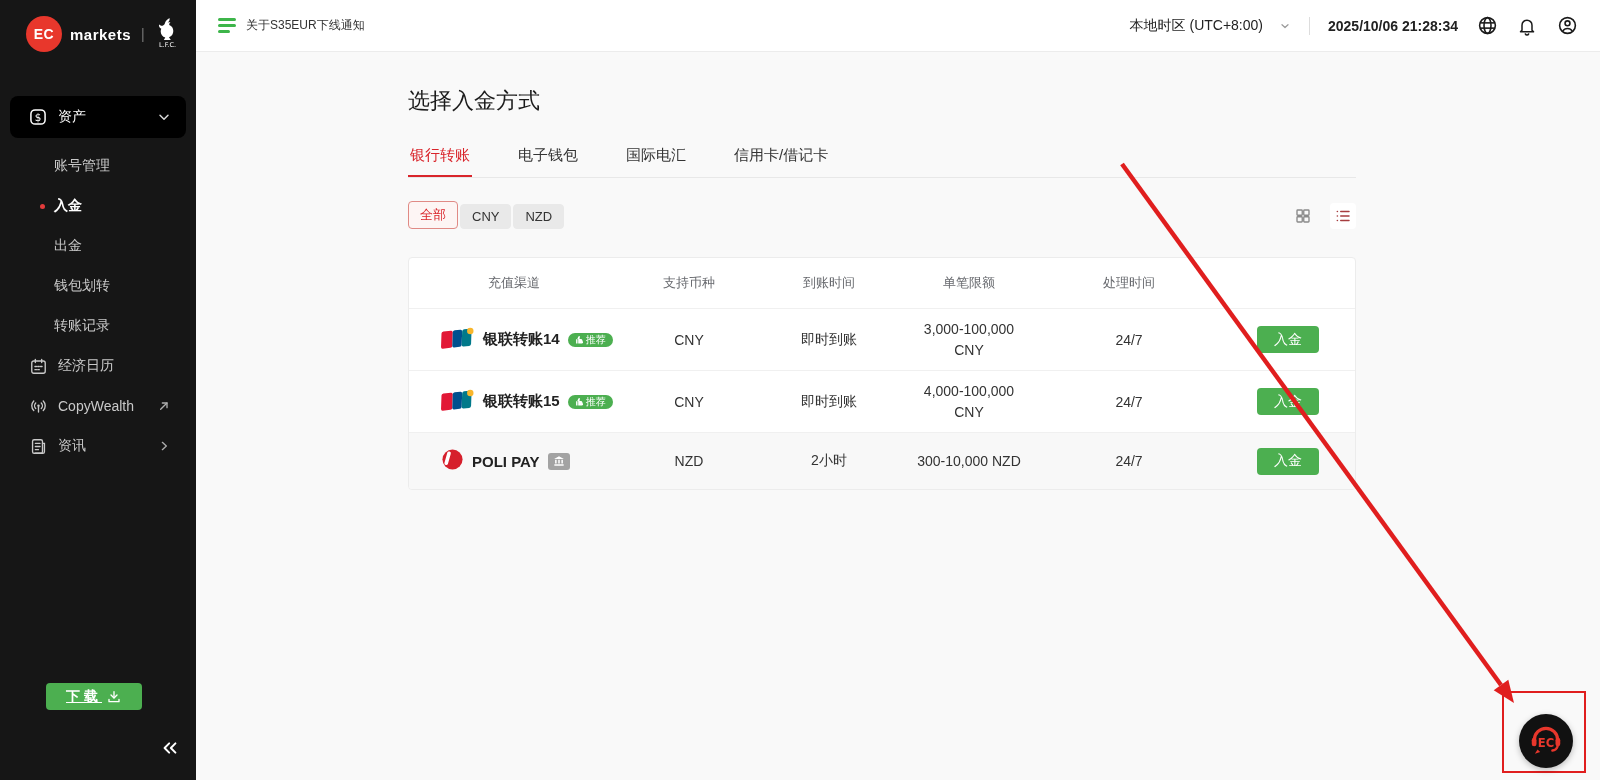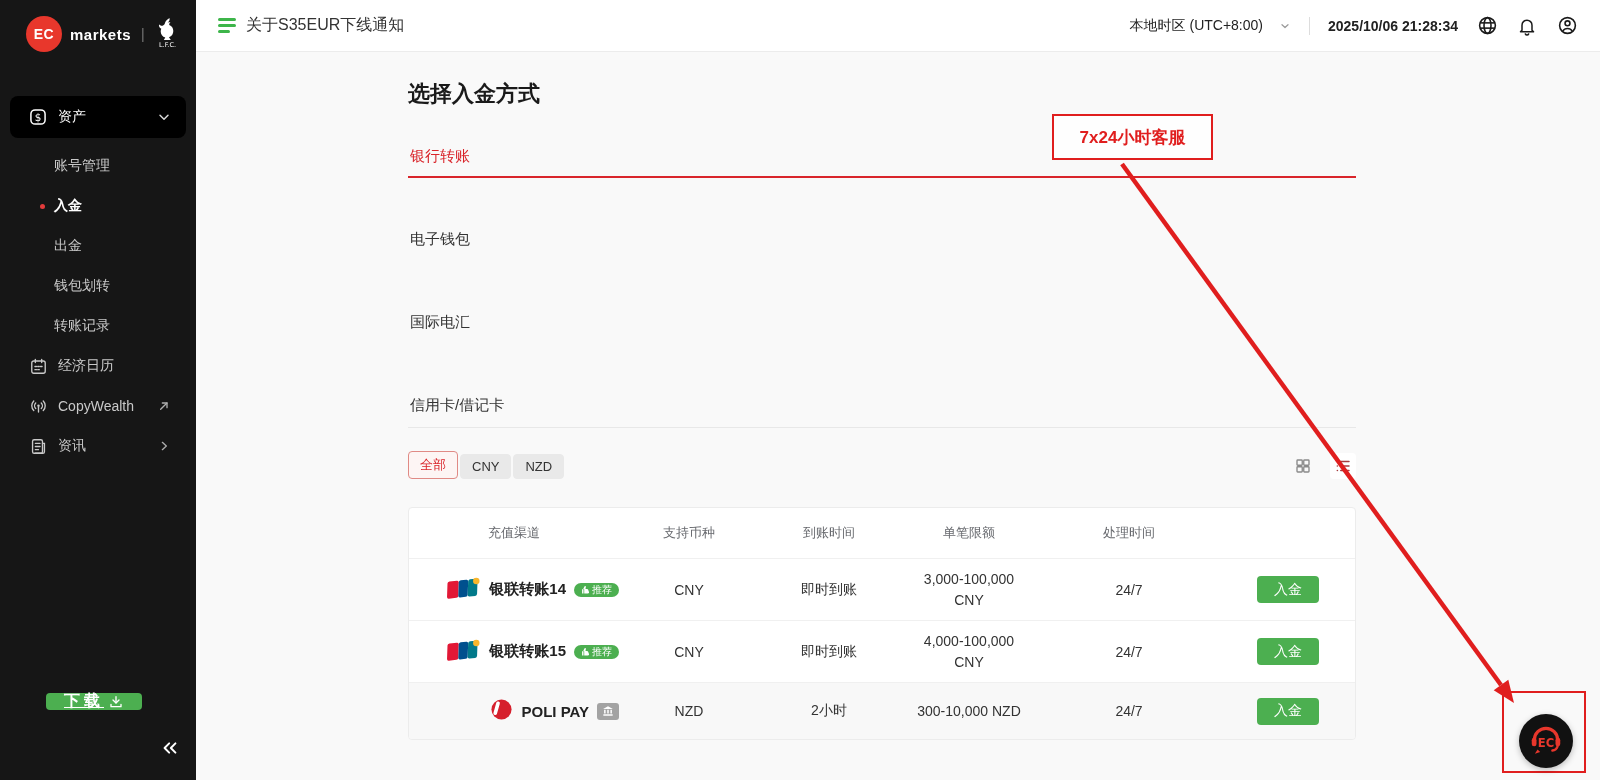--- a/index.html
+++ b/index.html
@@ -15,58 +15,58 @@
   .menu { padding:30px 10px 0 10px; }
   .mi { display:flex; align-items:center; height:40px; padding:0 14px 0 18px; font-size:14px; color:#c9c9c9; cursor:pointer; border-radius:8px; }
   .mi .lbl { margin-left:10px; flex:1; }
   .mi.active-group { background:#000; color:#fff; height:42px; margin-bottom:8px; }
   .mi.sub { padding-left:44px; position:relative; }
   .mi.sub .lbl { margin-left:0; }
   .mi.sub.current { color:#fff; font-weight:bold; }
   .reddot { position:absolute; left:30px; top:18px; width:5px; height:5px; border-radius:50%; background:#e23b3b; }
   .micon { width:20px; height:20px; flex:0 0 20px; display:flex; align-items:center; justify-content:center; }
   .chev { width:16px; height:16px; opacity:.85; }
-  .download-btn { position:absolute; left:46px; bottom:70px; width:96px; height:17px; background:#4caf50; border:none; border-radius:4px; color:#fff; font-size:16px; font-weight:bold; letter-spacing:4px; display:flex; align-items:center; justify-content:center; gap:4px; cursor:pointer; font-family:inherit;text-decoration:underline; }
+  .download-btn { position:absolute; left:46px; bottom:70px; width:96px; height:27px; background:#4caf50; border:none; border-radius:4px; color:#fff; font-size:14px; font-weight:bold; letter-spacing:4px; display:flex; align-items:center; justify-content:center; gap:4px; cursor:pointer; font-family:inherit;text-decoration:underline; }
   .collapse { position:absolute; right:14px; bottom:20px; width:24px; height:24px; cursor:pointer; display:flex; align-items:center; justify-content:center; }
 
   
   .topbar { position:absolute; left:196px; top:0; right:0; height:52px; background:#fff; border-bottom:1px solid #ececec; display:flex; align-items:center; padding:0 22px; z-index:4; }
   .announce { display:flex; align-items:center; gap:10px; cursor:pointer; }
   .ann-icon { display:flex; flex-direction:column; gap:3px; }
   .ann-icon i { display:block; height:3px; background:#3db54a; border-radius:2px; }
   .ann-icon i:nth-child(1){ width:18px; } .ann-icon i:nth-child(2){ width:18px; } .ann-icon i:nth-child(3){ width:12px; }
-  .ann-text { font-size:16px; color:#333; }
+  .ann-text { font-size:12px; color:#333; }
   .top-right { margin-left:auto; display:flex; align-items:center; gap:18px; }
   .tz { display:flex; align-items:center; gap:16px; font-size:14px; color:#222; cursor:pointer; }
   .vdiv { width:1px; height:18px; background:#ddd; }
   .dt { font-size:14px; color:#222; font-weight:bold; }
   .icon-btn { width:22px; height:22px; cursor:pointer; display:flex; align-items:center; justify-content:center; }
 
   
   .main { position:absolute; left:196px; top:52px; right:0; bottom:0; background:#f9f9f9; }
   .content { position:absolute; left:212px; top:0; width:948px; }
-  .page-title { margin-top:27px; font-size:22px; font-weight:bold; color:#1a1a1a; }
-  .tabs { display:flex; gap:44px; margin-top:30px; border-bottom:1px solid #e8e8e8;flex-direction:column; }
+  .page-title { margin-top:34px; font-size:22px; font-weight:normal; color:#1a1a1a; }
+  .tabs { display:flex; gap:44px; margin-top:22px; border-bottom:1px solid #e8e8e8; }
   .tab { font-size:15px; color:#333; padding:8px 2px 10px; cursor:pointer; border-bottom:2.5px solid transparent; }
   .tab.active { color:#d9252b; border-bottom-color:#d9252b; }
   .chips-row { display:flex; align-items:flex-end; gap:2px; margin-top:23px; }
   .chip { font-size:13px; color:#333; background:#e9e9e9; border:1px solid #e9e9e9; border-radius:4px; padding:4px 11px; cursor:pointer; }
   .chip.active { color:#d9252b; border-color:#e08a85; background:#fdf5f4; }
   .view-toggles { margin-left:auto; display:flex; align-items:center; gap:14px; }
   .vt { width:26px; height:26px; display:flex; align-items:center; justify-content:center; border-radius:4px; cursor:pointer; }
   .vt.active { background:#fff; }
 
   .table-card { margin-top:28px; background:#fff; border:1px solid #ececec; border-radius:4px; overflow:hidden; }
   .trow, .thead { display:grid; grid-template-columns:210px 140px 140px 140px 180px 138px; align-items:center; }
   .thead { height:50px; color:#67696e; font-size:13px; }
   .thead .hcell { text-align:center; }
   .trow { height:62px; border-top:1px solid #f0f0f0; }
   .trow.alt { background:#f8f8f8; height:57px; }
   .cell { text-align:center; font-size:14px; color:#333; }
-  .c-channel { display:flex; align-items:center; text-align:left; padding-left:32px; gap:8px;justify-content:flex-end; }
+  .c-channel { display:flex; align-items:center; text-align:left; padding-left:32px; gap:8px; }
   .pay-name { font-size:15px; font-weight:bold; color:#222; white-space:nowrap; }
   .badge-recommend { display:inline-flex; align-items:center; gap:1px; background:#4caf50; color:#fff; font-size:10px; border-radius:9px; padding:2px 7px; line-height:1; }
   .badge-bank { display:inline-flex; align-items:center; justify-content:center; background:#a3a3a3; border-radius:3px; width:22px; height:17px; }
   .c-limit div { line-height:1.5; }
   .deposit-btn { width:62px; height:27px; background:#4caf50; color:#fff; border:none; border-radius:4px; font-size:14px; cursor:pointer; font-family:inherit; }
 
   
   .anno-box { position:absolute; left:1052px; top:114px; width:161px; height:46px; border:2.5px solid #e01e1e; background:rgba(255,255,255,.85); display:flex; align-items:center; justify-content:center; z-index:20; }
   .anno-text { color:#e01e1e; font-size:17px; font-weight:bold; }
   .overlay-svg { position:absolute; left:0; top:0; width:1600px; height:780px; pointer-events:none; z-index:21; }
@@ -361,23 +361,20 @@
           <div class="cell c-limit">
             <div>300-10,000 NZD</div>
           </div>
           <div class="cell">24/7</div>
           <div class="cell"><button class="deposit-btn">入金</button></div>
         </div>
       </div>
     </div>
   </main>
 
-  <div class="anno-box">
-    <span class="anno-text">7x24小时客服</span>
-  </div>
 
   <svg class="overlay-svg">
     <line x1="1122" y1="164" x2="1501" y2="685" stroke="#e01e1e" stroke-width="4.5"></line>
     <polygon points="1514,703 1493.7,690.3 1508.3,679.7" fill="#e01e1e"></polygon>
   </svg>
 
   <div class="chat-highlight"></div>
   <div class="chat-btn">
     <svg viewBox="0 0 36 36" width="38" height="38">
       <path d="M7 17 a11,11 0 0 1 22 0" fill="none" stroke="#e8372c" stroke-width="3" stroke-linecap="round"></path>

